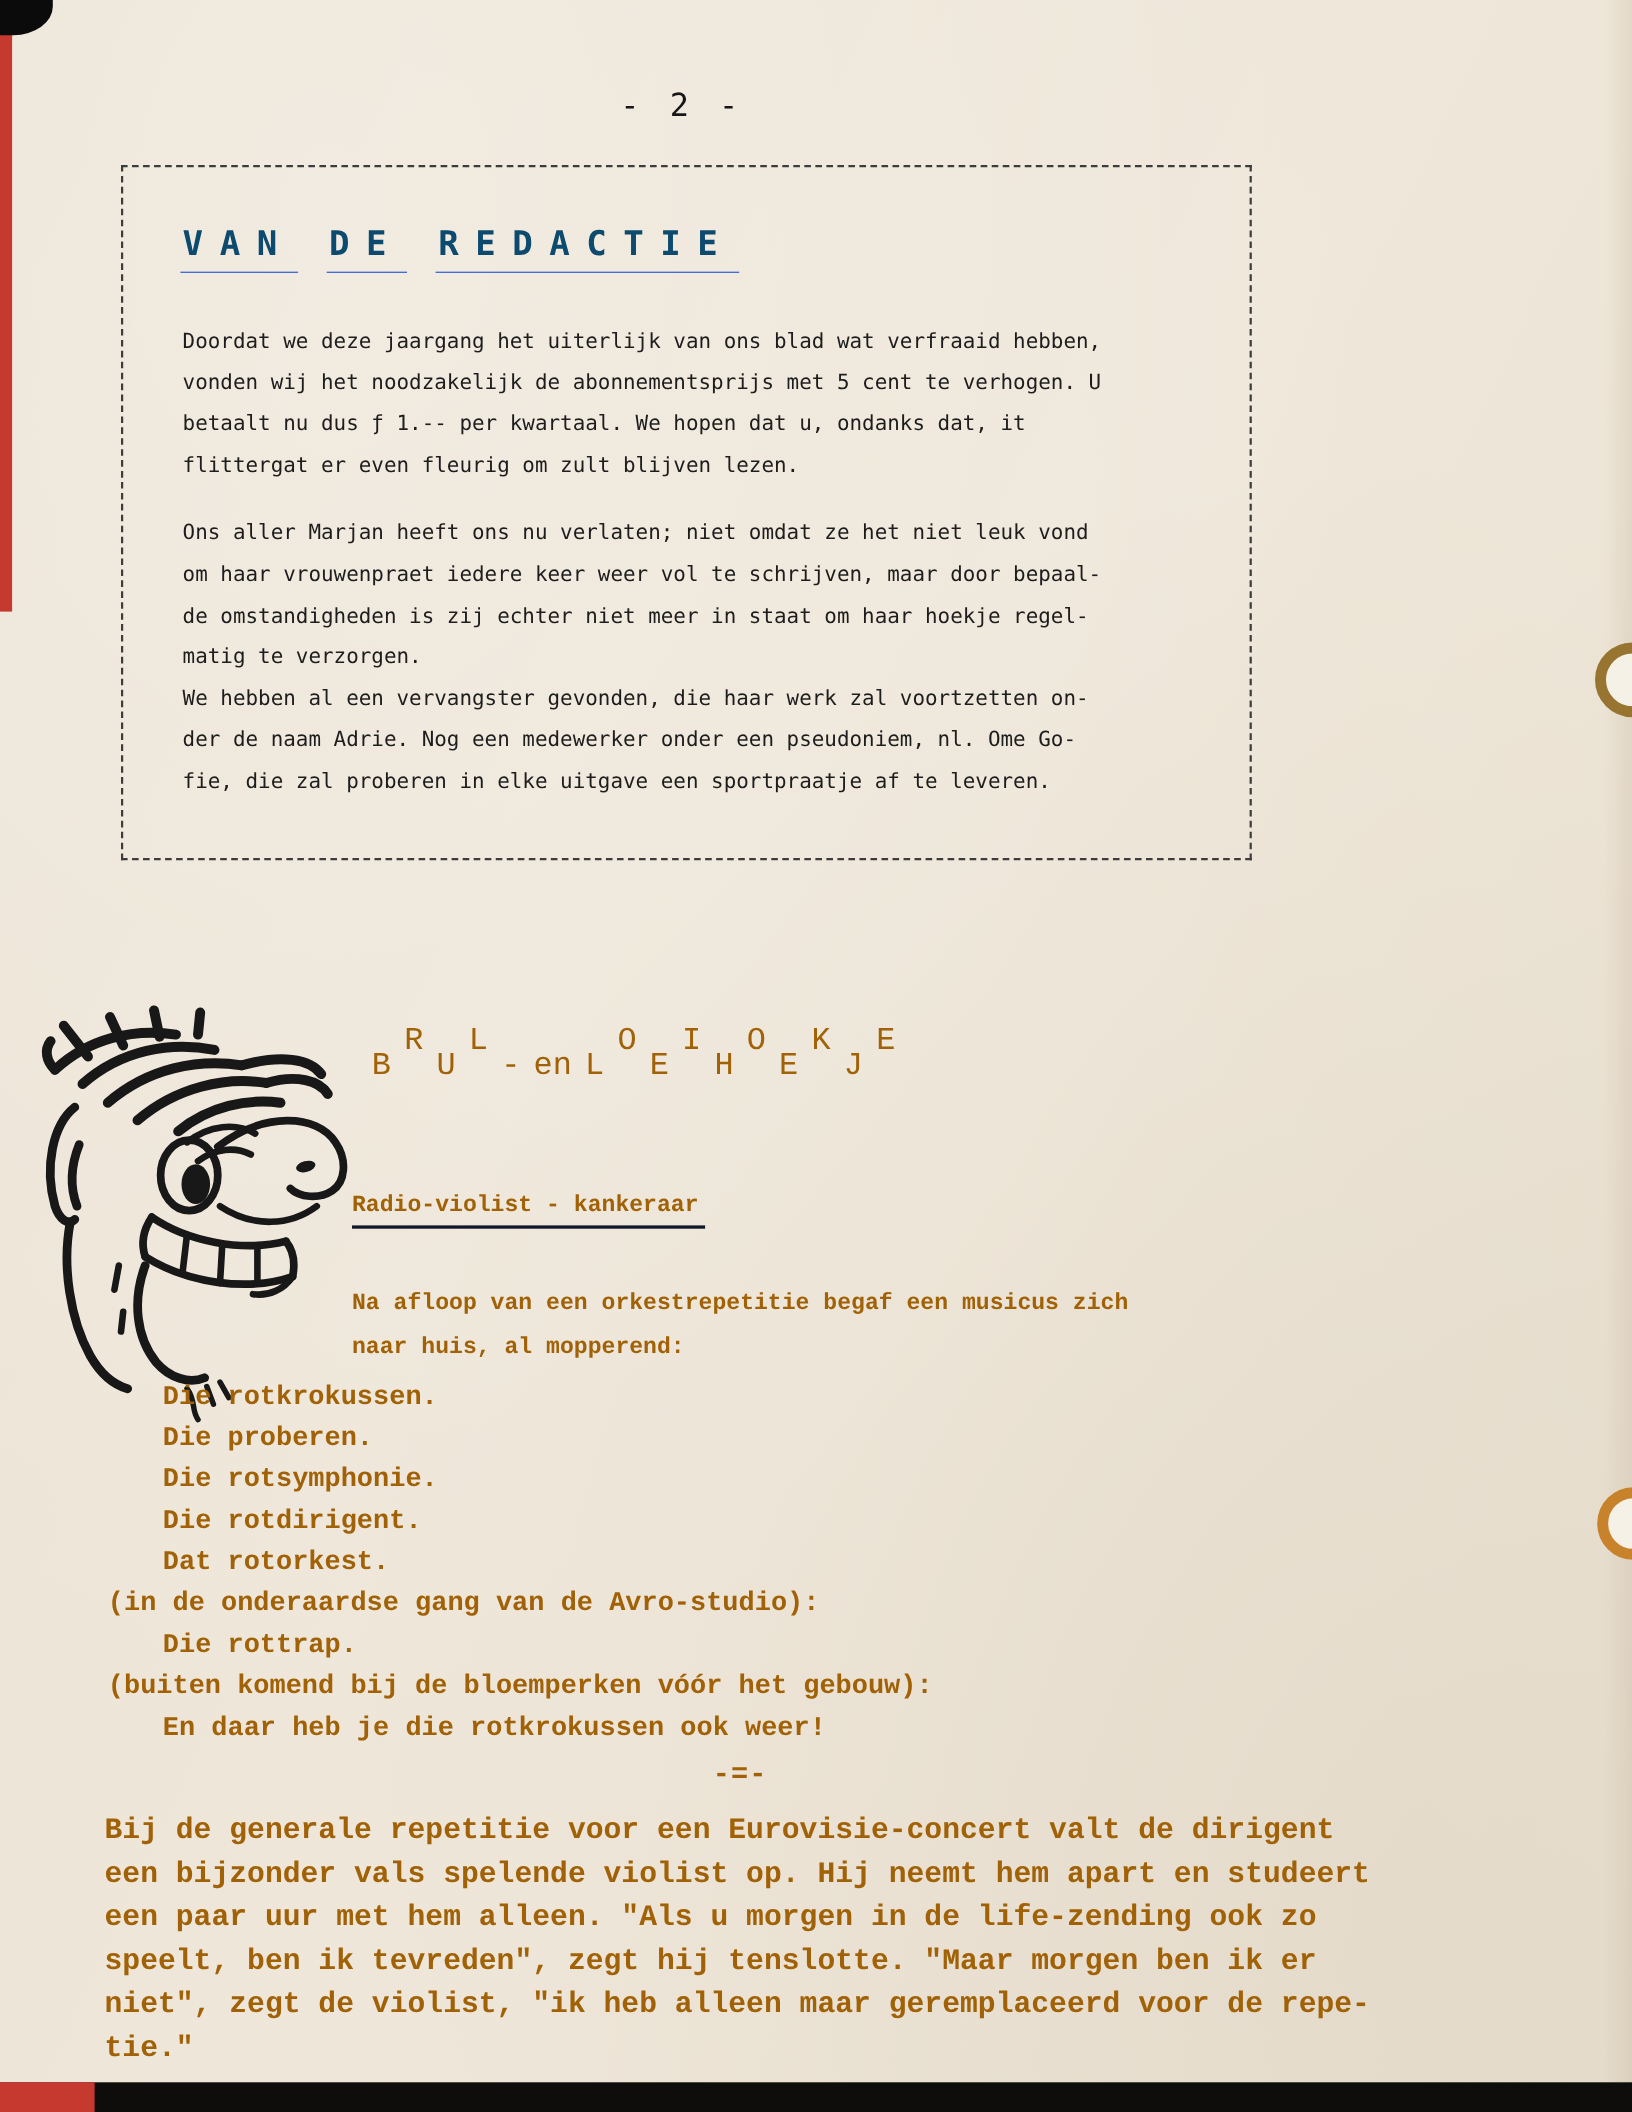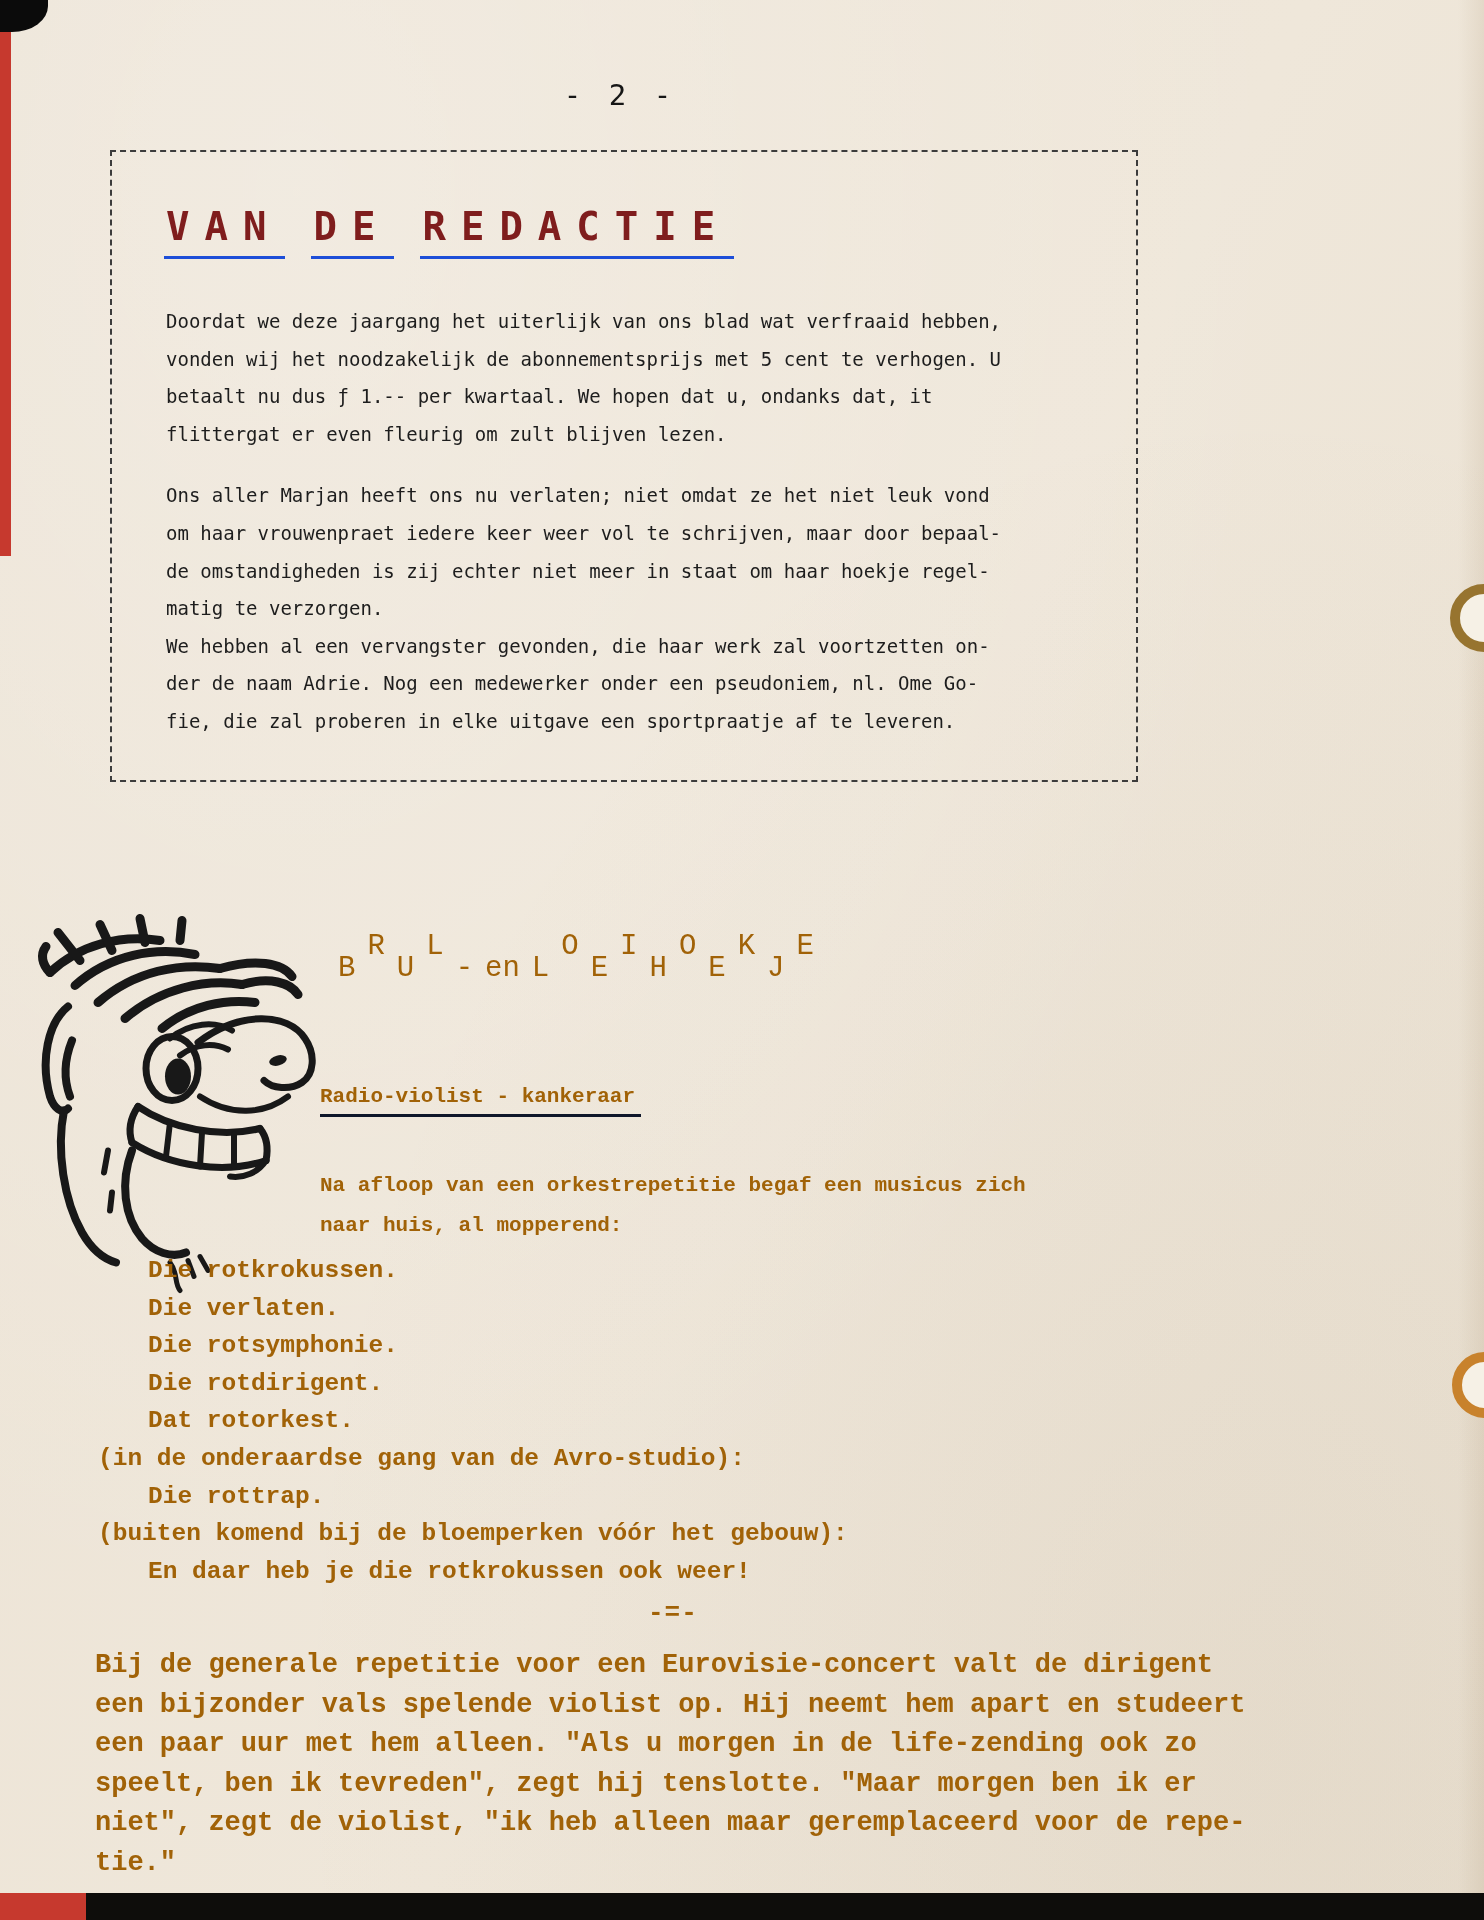--- a/index.html
+++ b/index.html
@@ -10,21 +10,21 @@
       radial-gradient(ellipse at 85% 90%, rgba(120,90,50,.06), rgba(0,0,0,0) 55%),
       linear-gradient(115deg,#ece3d5,#efe7da 55%,#eae1d2);
     font-family:"DejaVu Sans Mono",monospace;color:#1c1c1c;
   }
   .abs{position:absolute;}
   
   .page-num{left:0;top:78px;width:1240px;text-align:center;font-size:29px;letter-spacing:5px;color:#161616;}
   
   .edit-box{left:110px;top:150px;width:1028px;height:632px;border:2px dashed #3c3c3c;box-sizing:border-box;padding:52px 18px 0 50px;}
   .edit-title{margin:0 0 44px 2px;white-space:nowrap;}
-  .edit-title .w{display:inline-block;font-size:39px;font-weight:bold;letter-spacing:15px;border-bottom:3px solid #1d4ed8;padding:0 4px 7px 2px;margin-right:26px;color:#7f1d1d;}
+  .edit-title .w{display:inline-block;font-size:31px;font-weight:bold;letter-spacing:15px;border-bottom:1px solid #1d4ed8;padding:0 4px 7px 2px;margin-right:26px;color:#0c4a6e;}
   .edit-p{font-size:19px;line-height:37.6px;white-space:pre-line;margin:0 0 24px 4px;color:#1d1d1d;}
   .edit-p.tight{margin-bottom:0;}
   
   .tw{font-family:"Liberation Mono",monospace;color:#a16207;}
   .brul-title{left:338px;top:952px;font-size:29px;white-space:nowrap;}
   .brul-title .bl{display:inline-block;margin-right:12px;}
   .brul-title .bl.up{transform:translateY(-22px);}
   .radio-heading{left:320px;top:1085px;font-size:21px;font-weight:bold;border-bottom:3px solid #0f172a;padding:0 6px 6px 0;}
   .intro{left:320px;top:1166px;font-size:21px;line-height:40px;white-space:pre-line;font-weight:bold;}
   .complaints{left:98px;top:1252px;font-size:24.5px;line-height:37.6px;font-weight:bold;}
@@ -135,21 +135,21 @@
 
 <div class="abs tw brul-title"><span class="bl">B</span><span class="bl up">R</span><span class="bl">U</span><span class="bl up">L</span><span class="bl">-</span><span class="bl">en</span><span class="bl">L</span><span class="bl up">O</span><span class="bl">E</span><span class="bl up">I</span><span class="bl">H</span><span class="bl up">O</span><span class="bl">E</span><span class="bl up">K</span><span class="bl">J</span><span class="bl up">E</span></div>
 
 <div class="abs tw radio-heading">Radio-violist - kankeraar</div>
 
 <div class="abs tw intro">Na afloop van een orkestrepetitie begaf een musicus zich
 naar huis, al mopperend:</div>
 
 <div class="abs tw complaints">
     <div class="cline ind1">Die rotkrokussen.</div>
-    <div class="cline ind1">Die verlaten.</div>
+    <div class="cline ind1">Die proberen.</div>
     <div class="cline ind1">Die rotsymphonie.</div>
     <div class="cline ind1">Die rotdirigent.</div>
     <div class="cline ind1">Dat rotorkest.</div>
     <div class="cline ind0">(in de onderaardse gang van de Avro-studio):</div>
     <div class="cline ind1">Die rottrap.</div>
     <div class="cline ind0">(buiten komend bij de bloemperken vóór het gebouw):</div>
     <div class="cline ind1">En daar heb je die rotkrokussen ook weer!</div>
   </div>
 
 <div class="abs tw divider">-=-</div>

